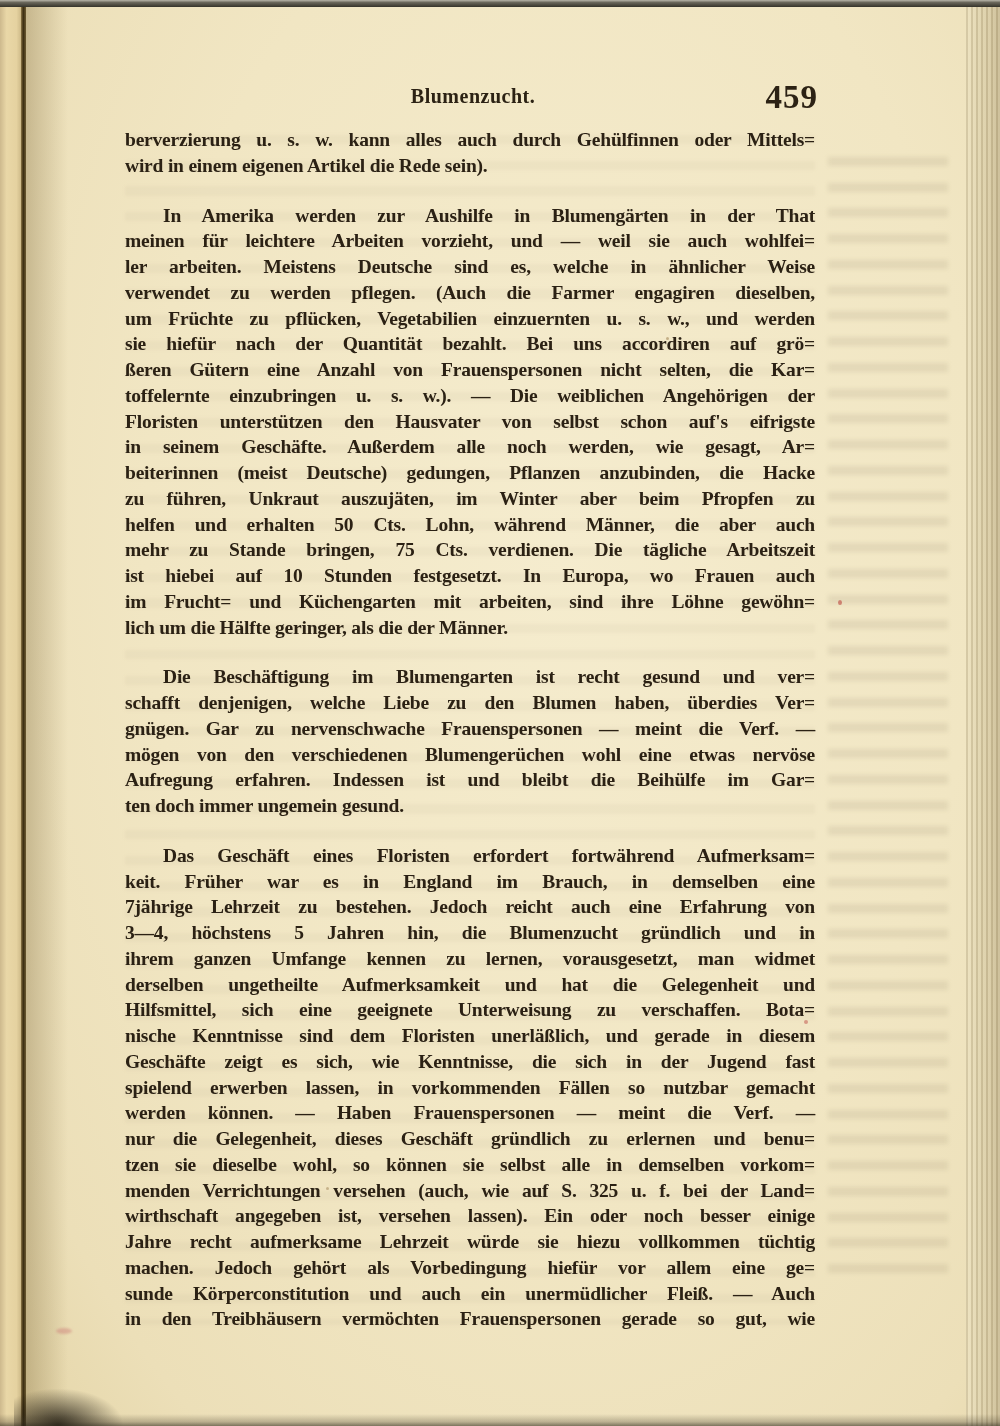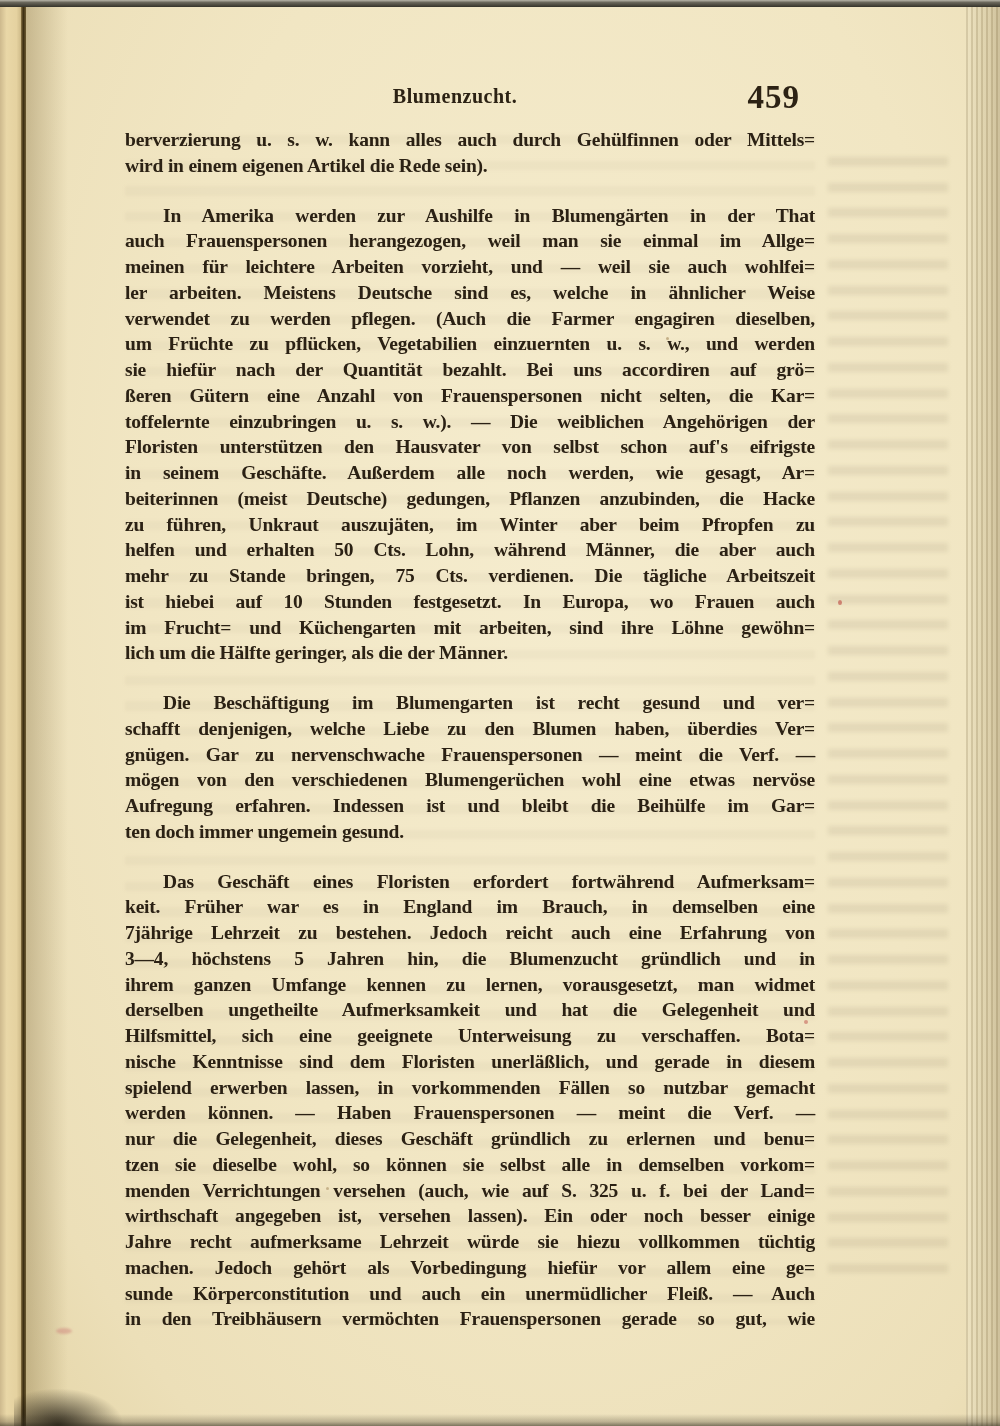--- a/index.html
+++ b/index.html
@@ -59,21 +59,21 @@
     filter:blur(1.5px);
   }
   
   .speck{position:absolute;border-radius:50%;}
   .speck.pink1{left:30px;bottom:92px;width:16px;height:6px;background:rgba(205,125,120,.45);filter:blur(1px);}
   .speck.red1{left:812px;top:593px;width:4px;height:5px;background:rgba(190,80,70,.65);}
   .speck.red2{left:778px;top:1013px;width:4px;height:4px;background:rgba(195,90,80,.55);}
   .speck.brown1{left:640px;top:330px;width:3px;height:3px;background:rgba(150,120,70,.5);}
   .speck.brown2{left:300px;top:1180px;width:3px;height:3px;background:rgba(150,120,70,.45);}
   
-  .header{position:absolute;left:84px;top:72px;width:690px;height:34px;}
+  .header{position:absolute;left:102px;top:72px;width:690px;height:34px;}
   .running-title{
     position:absolute;left:50%;top:6px;transform:translateX(-50%);
     font-size:20px;font-weight:700;color:#2c2214;letter-spacing:.5px;white-space:nowrap;
   }
   .page-number{
     position:absolute;right:0;top:0;
     font-size:33px;font-weight:700;color:#2c2214;letter-spacing:1px;
   }
   .body-text{
     position:absolute;left:99px;top:120px;width:690px;
@@ -97,21 +97,20 @@
 
   <div class="header">
     <span class="running-title">Blumenzucht.</span>
     <span class="page-number">459</span>
   </div>
 
   <div class="body-text" id="page-text">
       <div class="line">berverzierung u. s. w. kann alles auch durch Gehülfinnen oder Mittels=</div>
       <div class="line end">wird in einem eigenen Artikel die Rede sein).</div>
       <div class="line indent">In Amerika werden zur Aushilfe in Blumengärten in der That</div>
-      <div class="line">auch Frauenspersonen herangezogen, weil man sie einmal im Allge=</div>
       <div class="line">meinen für leichtere Arbeiten vorzieht, und — weil sie auch wohlfei=</div>
       <div class="line">ler arbeiten. Meistens Deutsche sind es, welche in ähnlicher Weise</div>
       <div class="line">verwendet zu werden pflegen. (Auch die Farmer engagiren dieselben,</div>
       <div class="line">um Früchte zu pflücken, Vegetabilien einzuernten u. s. w., und werden</div>
       <div class="line">sie hiefür nach der Quantität bezahlt. Bei uns accordiren auf grö=</div>
       <div class="line">ßeren Gütern eine Anzahl von Frauenspersonen nicht selten, die Kar=</div>
       <div class="line">toffelernte einzubringen u. s. w.). — Die weiblichen Angehörigen der</div>
       <div class="line">Floristen unterstützen den Hausvater von selbst schon auf's eifrigste</div>
       <div class="line">in seinem Geschäfte. Außerdem alle noch werden, wie gesagt, Ar=</div>
       <div class="line">beiterinnen (meist Deutsche) gedungen, Pflanzen anzubinden, die Hacke</div>
@@ -128,20 +127,21 @@
       <div class="line">Aufregung erfahren. Indessen ist und bleibt die Beihülfe im Gar=</div>
       <div class="line end">ten doch immer ungemein gesund.</div>
       <div class="line indent">Das Geschäft eines Floristen erfordert fortwährend Aufmerksam=</div>
       <div class="line">keit. Früher war es in England im Brauch, in demselben eine</div>
       <div class="line">7jährige Lehrzeit zu bestehen. Jedoch reicht auch eine Erfahrung von</div>
       <div class="line">3—4, höchstens 5 Jahren hin, die Blumenzucht gründlich und in</div>
       <div class="line">ihrem ganzen Umfange kennen zu lernen, vorausgesetzt, man widmet</div>
       <div class="line">derselben ungetheilte Aufmerksamkeit und hat die Gelegenheit und</div>
       <div class="line">Hilfsmittel, sich eine geeignete Unterweisung zu verschaffen. Bota=</div>
       <div class="line">nische Kenntnisse sind dem Floristen unerläßlich, und gerade in diesem</div>
+      <div class="line">Geschäfte zeigt es sich, wie Kenntnisse, die sich in der Jugend fast</div>
       <div class="line">spielend erwerben lassen, in vorkommenden Fällen so nutzbar gemacht</div>
       <div class="line">werden können. — Haben Frauenspersonen — meint die Verf. —</div>
       <div class="line">nur die Gelegenheit, dieses Geschäft gründlich zu erlernen und benu=</div>
       <div class="line">tzen sie dieselbe wohl, so können sie selbst alle in demselben vorkom=</div>
       <div class="line">menden Verrichtungen versehen (auch, wie auf S. 325 u. f. bei der Land=</div>
       <div class="line">wirthschaft angegeben ist, versehen lassen). Ein oder noch besser einige</div>
       <div class="line">Jahre recht aufmerksame Lehrzeit würde sie hiezu vollkommen tüchtig</div>
       <div class="line">machen. Jedoch gehört als Vorbedingung hiefür vor allem eine ge=</div>
       <div class="line">sunde Körperconstitution und auch ein unermüdlicher Fleiß. — Auch</div>
       <div class="line">in den Treibhäusern vermöchten Frauenspersonen gerade so gut, wie</div>

